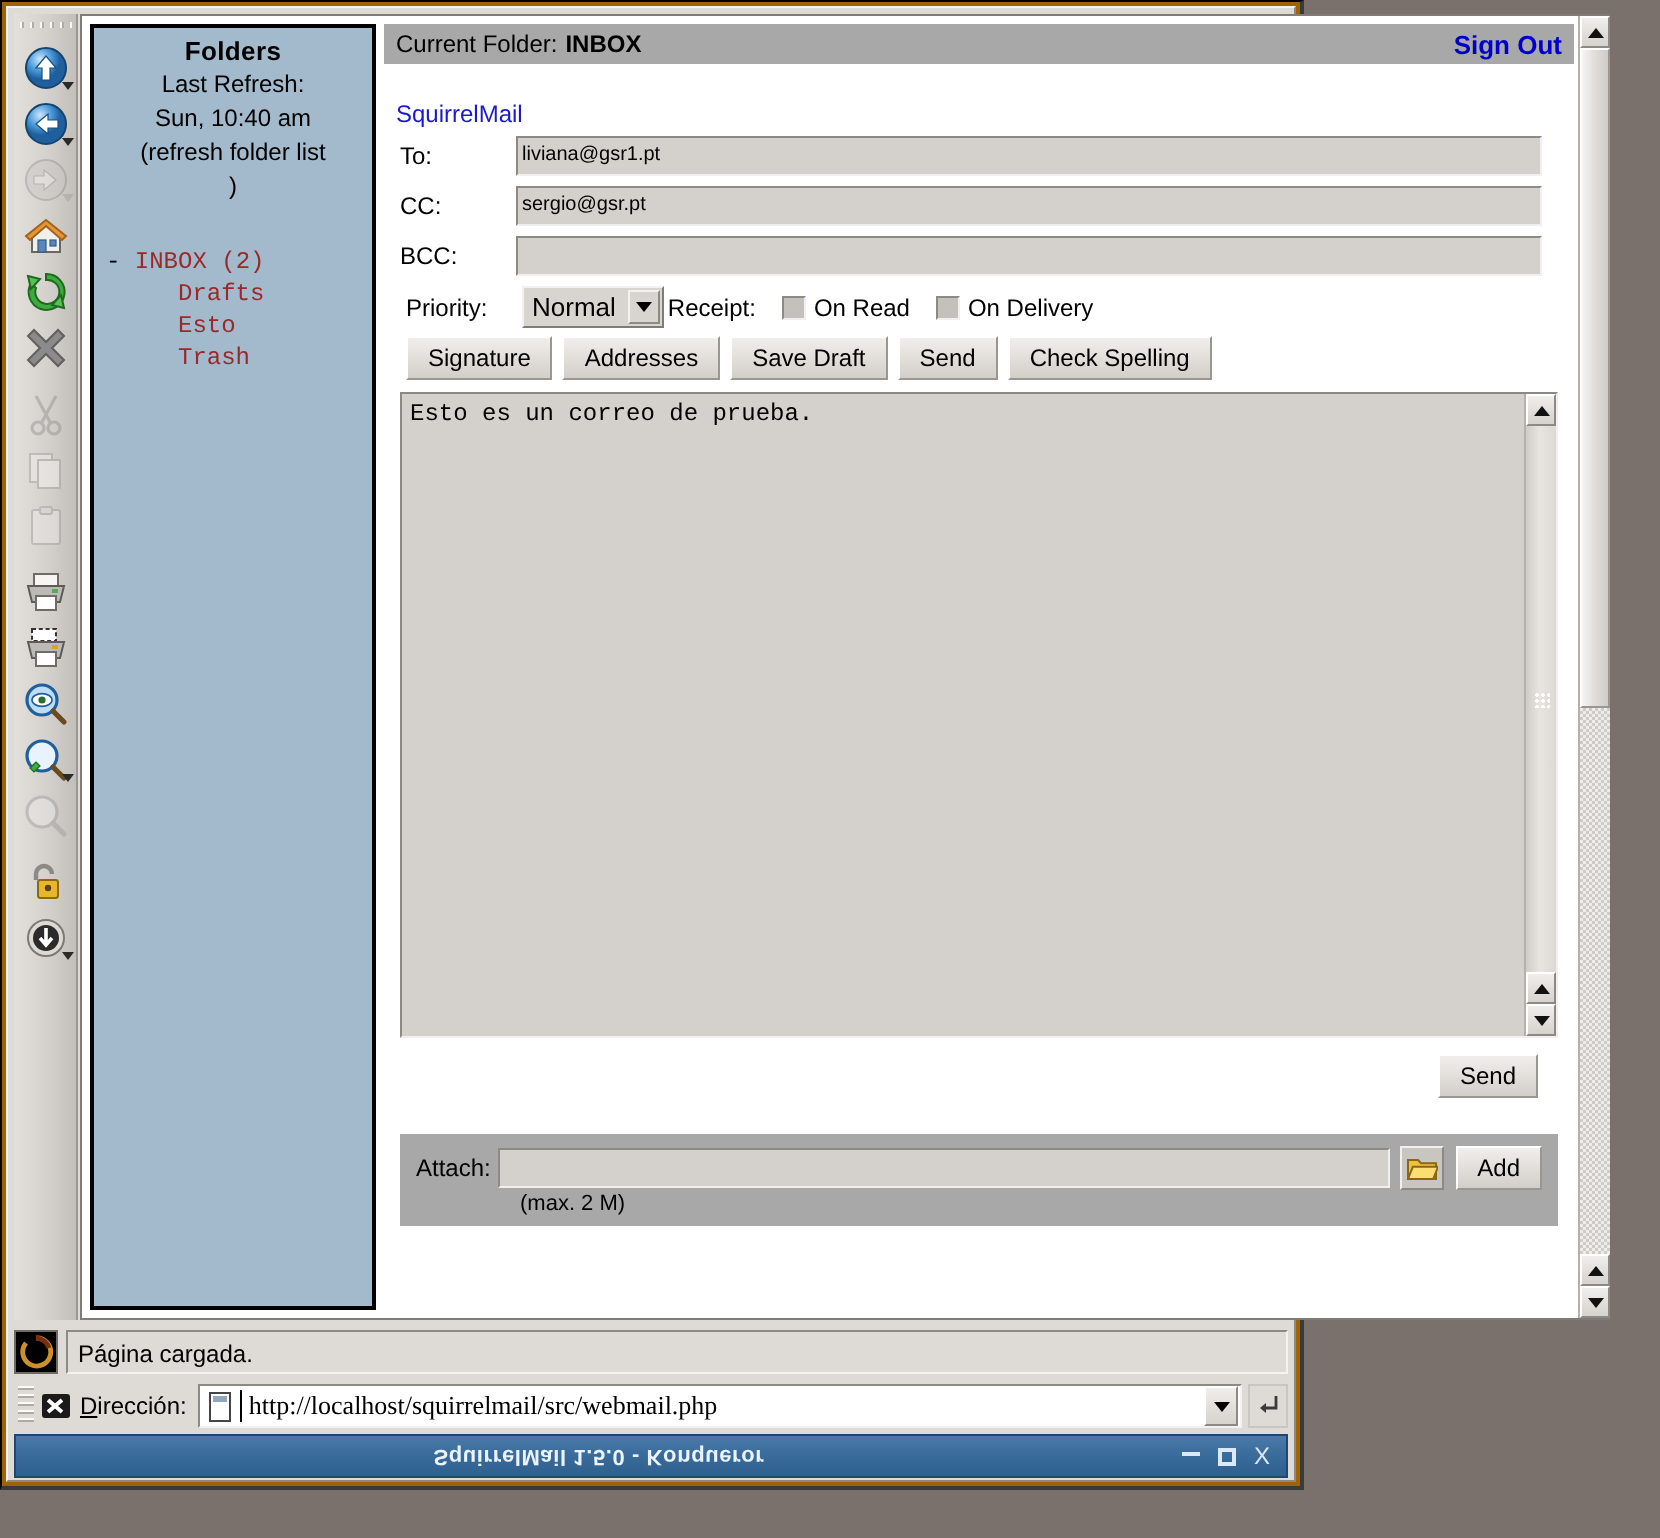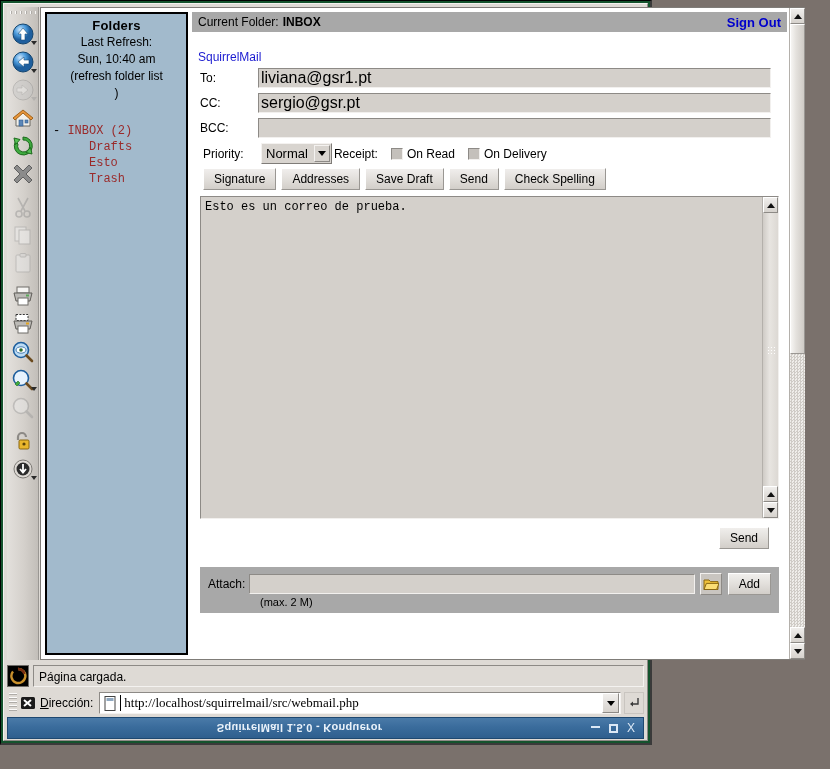--- a/index.html
+++ b/index.html
@@ -14,21 +14,21 @@
 
   
   #desktop {
     position: absolute; inset: 0;
     background: #7a716c;
   }
   #window {
     position: absolute;
     left: 0; top: 0;
     width: 652px; height: 745px;
-    background: #14532d;
+    background: #a16207;
     border: 1px solid #000;
     border-right: 2px solid #3a3a3a;
     border-bottom: 2px solid #3a3a3a;
   }
   #window-inner {
     position: absolute; inset: 2px;
     background: #dedad5;
     border: 1px solid #f4f2f0;
     border-right-color: #8d8a86;
     border-bottom-color: #8d8a86;
@@ -174,21 +174,21 @@
     font-size: 12px; color: #000;
   }
   .ftext {
     flex: 1;
     height: 20px;
     background: #d4d0cb;
     border: 1px solid #8d8a86;
     border-right-color: #f2f0ee;
     border-bottom-color: #f2f0ee;
     font-family: "Liberation Sans", sans-serif;
-    font-size: 16px;
+    font-size: 10px;
     color: #000;
     padding: 0 2px;
     line-height: 18px;
     white-space: nowrap; overflow: hidden;
     margin-right: 8px;
   }
 
   .opt-row { display: flex; align-items: center; margin-bottom: 4px; padding-left: 3px; }
   .opt-row .lbl { font-size: 12px; padding-right: 5px; }
   .selbox {

